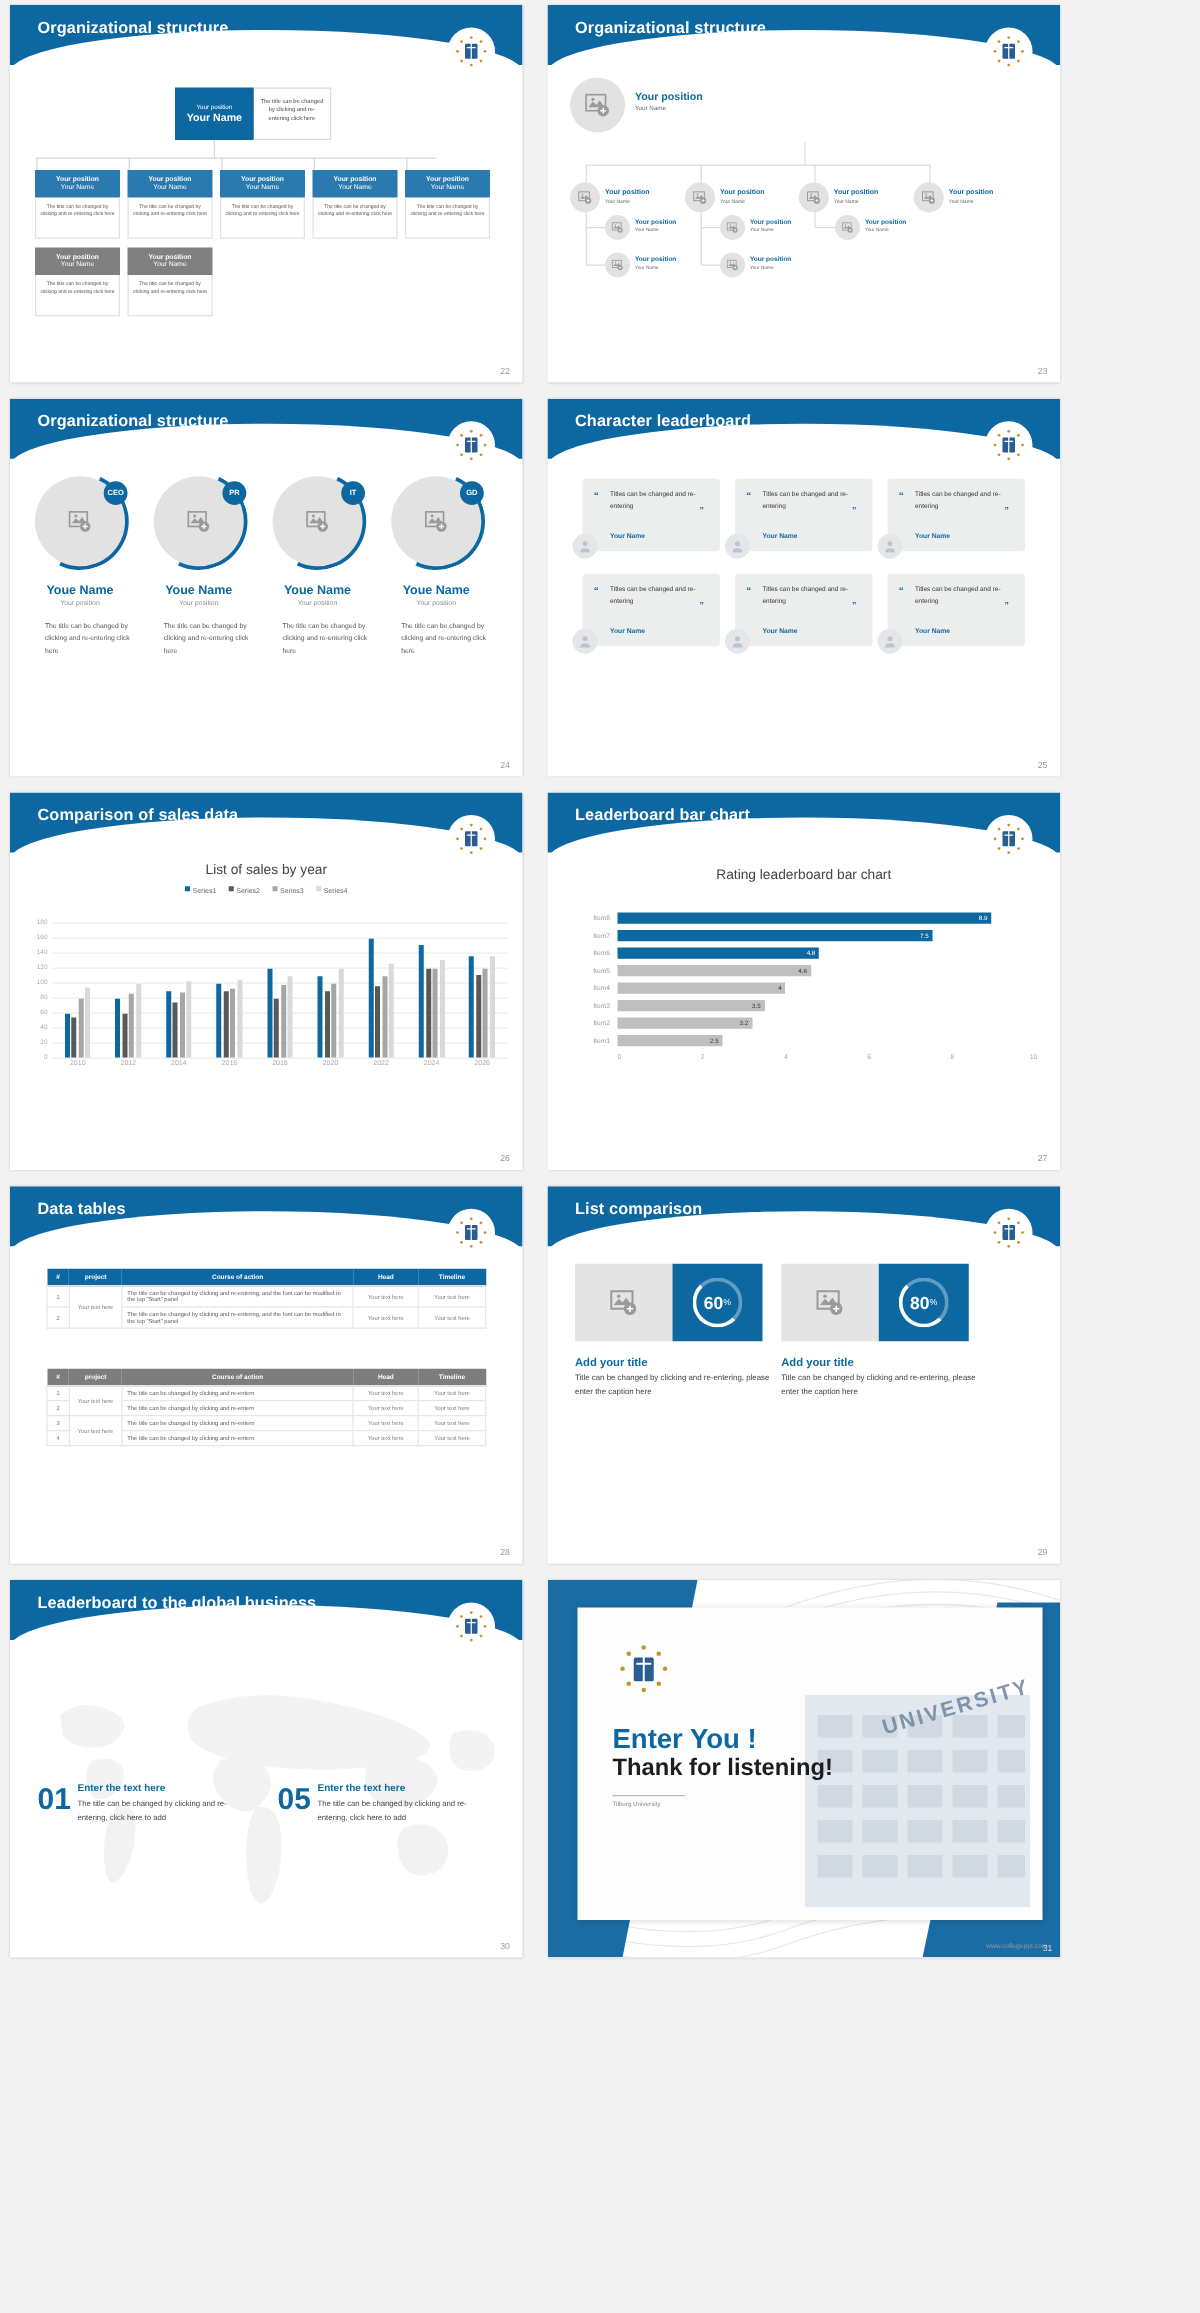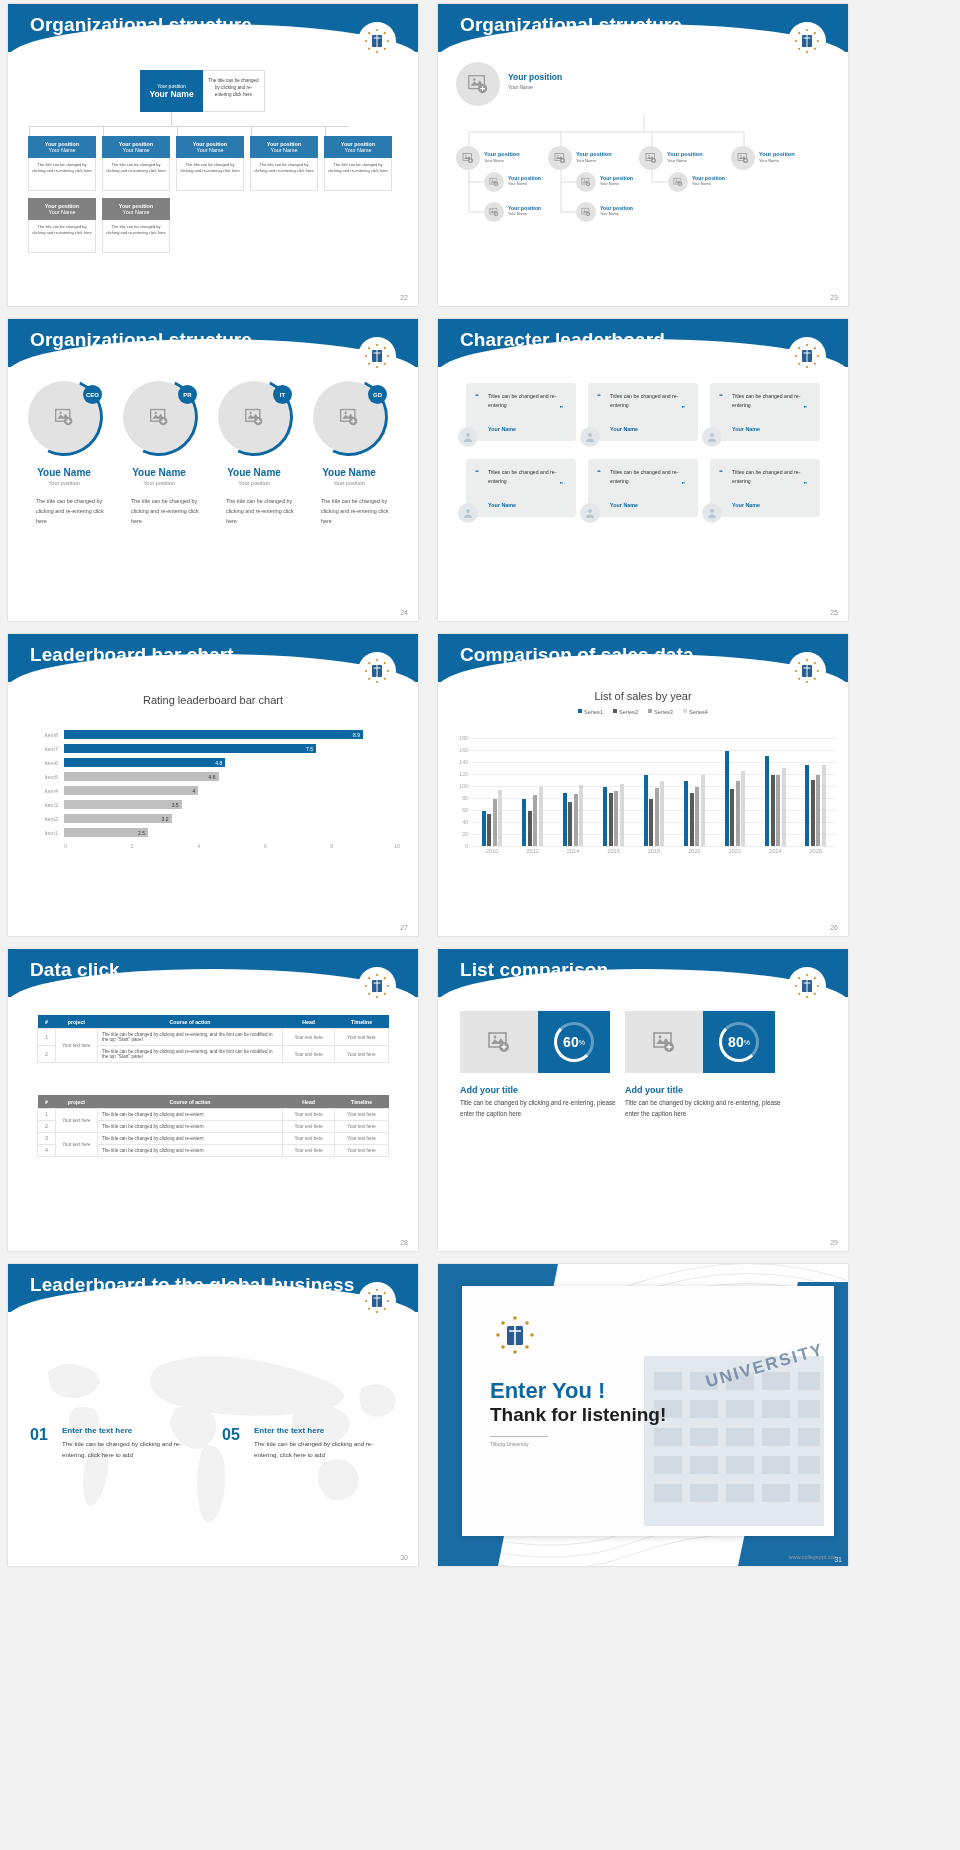--- a/index.html
+++ b/index.html
@@ -28,21 +28,21 @@
   .band {
     position: absolute; left:0; top:0; width:100%; height:48px;
     background:#0d68a2; z-index:2;
   }
   .curve {
     position:absolute; left:-5%; top:32px; width:110%; height:34px;
     background:#fff; border-radius:50% 50% 0 0 / 100% 100% 0 0; z-index:3;
   }
   .title {
     position:absolute; left:22px; top:10px; z-index:4;
-    color:#fff; font-size:19px; font-weight:bold; letter-spacing:.1px;
+    color:#fff; font-size:13px; font-weight:bold; letter-spacing:.1px;
   }
   .seal {
     position:absolute; right:22px; top:18px; width:38px; height:38px; z-index:5;
     border-radius:50%; background:#fff;
     display:flex; align-items:center; justify-content:center;
   }
   .pagenum {
     position:absolute; right:10px; bottom:5px; font-size:7px; color:#999; z-index:6;
   }
   .body { position:absolute; left:0; top:48px; width:100%; bottom:0; z-index:1; }
@@ -147,21 +147,21 @@
   .dc-pct { width:72px; background:#0d68a2; display:flex; align-items:center; justify-content:center; position:relative; }
   .dc-ring { width:40px; height:40px; border-radius:50%; border:3px solid rgba(255,255,255,.35);
              border-bottom-color:#fff; border-left-color:#fff; display:flex;
              align-items:center; justify-content:center; color:#fff; }
   .dc-ring b { font-size:14px; font-weight:bold; }
   .dc-ring i { font-size:7px; font-style:normal; }
   .dc-h { position:absolute; color:#0d68a2; font-weight:bold; font-size:9px; }
   .dc-p { position:absolute; font-size:6.3px; color:#444; line-height:1.8; width:160px; }
 
   
-  .gb-num { position:absolute; color:#0d68a2; font-size:16px; font-weight:bold; }
+  .gb-num { position:absolute; color:#0d68a2; font-size:24px; font-weight:bold; }
   .gb-h { position:absolute; color:#0d68a2; font-size:8px; font-weight:bold; }
   .gb-p { position:absolute; font-size:6.2px; color:#444; line-height:1.85; width:140px; }
 
   
   .ty-wrap { position:absolute; inset:0; background:#fff; overflow:hidden; }
   .ty-inner { position:absolute; left:24px; top:22px; right:14px; bottom:30px;
               background:#fdfdfd; box-shadow:0 1px 6px rgba(0,0,0,.18); overflow:hidden; }
   .ty-big { position:absolute; left:28px; top:92px; color:#0d68a2;
             font-size:22px; font-weight:bold; }
   .ty-sub { position:absolute; left:28px; top:118px; color:#1d1d1d;
@@ -652,125 +652,20 @@
     </div>
     <div class="ci-av" style="left:264px;top:136px;">
             <svg width="12" height="12" viewBox="0 0 24 24">
               <circle cx="12" cy="8" r="4" fill="#b9c6d2"></circle>
               <path d="M4 22 q0-7 8-7 t8,7z" fill="#b9c6d2"></path>
             </svg>
           </div>
         </div>
     </div>
     <div class="pagenum">25</div>
-  </div>
-
-  <div class="slide">
-    <div class="band"></div>
-    <svg class="curve" style="position:absolute;left:0;top:20px;width:410px;height:34px;z-index:3" viewBox="0 0 410 34" preserveAspectRatio="none">
-      <path d="M0,34 Q205,6 410,24 L410,34 Z" fill="#fff"></path>
-    </svg>
-    <div class="title">Leaderboard bar chart</div>
-    <div class="seal">
-      <svg width="30" height="30" viewBox="0 0 30 30">
-        <circle cx="15" cy="15" r="14.5" fill="#fff"></circle>
-        <g fill="#c8922a">
-            <circle cx="15" cy="4" r="1.1"></circle>
-            <circle cx="22.8" cy="7.2" r="1.1"></circle>
-            <circle cx="26" cy="15" r="1.1"></circle>
-            <circle cx="22.8" cy="22.8" r="1.1"></circle>
-            <circle cx="15" cy="26" r="1.1"></circle>
-            <circle cx="7.2" cy="22.8" r="1.1"></circle>
-            <circle cx="4" cy="15" r="1.1"></circle>
-            <circle cx="7.2" cy="7.2" r="1.1"></circle>
-          </g>
-        <rect x="10" y="9" width="10" height="12" rx="1" fill="#2a5d90"></rect>
-        <path d="M15 8 L15 22 M11.5 12 L18.5 12" stroke="#fff" stroke-width="1" fill="none"></path>
-      </svg>
-    </div>
-    <div class="body">
-      <div class="ch-title" style="margin-top:12px;">Rating leaderboard bar chart</div>
-      <div style="position:absolute;left:26px;right:18px;top:46px;">
-        <div id="lb-rows">
-            <div class="lb-row">
-    <div class="lb-cat">Item8</div>
-    <div class="lb-track">
-      <div class="lb-bar blue" style="width:89%">
-                  <span>8.9</span>
-                </div>
-    </div>
-            </div>
-            <div class="lb-row">
-    <div class="lb-cat">Item7</div>
-    <div class="lb-track">
-      <div class="lb-bar blue" style="width:75%">
-                  <span>7.5</span>
-                </div>
-    </div>
-            </div>
-            <div class="lb-row">
-    <div class="lb-cat">Item6</div>
-    <div class="lb-track">
-      <div class="lb-bar blue" style="width:48%">
-                  <span>4.8</span>
-                </div>
-    </div>
-            </div>
-            <div class="lb-row">
-    <div class="lb-cat">Item5</div>
-    <div class="lb-track">
-      <div class="lb-bar grey" style="width:46%">
-                  <span>4.6</span>
-                </div>
-    </div>
-            </div>
-            <div class="lb-row">
-    <div class="lb-cat">Item4</div>
-    <div class="lb-track">
-      <div class="lb-bar grey" style="width:40%">
-                  <span>4</span>
-                </div>
-    </div>
-            </div>
-            <div class="lb-row">
-    <div class="lb-cat">Item3</div>
-    <div class="lb-track">
-      <div class="lb-bar grey" style="width:35%">
-                  <span>3.5</span>
-                </div>
-    </div>
-            </div>
-            <div class="lb-row">
-    <div class="lb-cat">Item2</div>
-    <div class="lb-track">
-      <div class="lb-bar grey" style="width:32%">
-                  <span>3.2</span>
-                </div>
-    </div>
-            </div>
-            <div class="lb-row">
-    <div class="lb-cat">Item1</div>
-    <div class="lb-track">
-      <div class="lb-bar grey" style="width:25%">
-                  <span>2.5</span>
-                </div>
-    </div>
-            </div>
-          </div>
-        <div class="lb-axis" id="lb-axis">
-            <span style="flex:0 0 0;text-align:left">0</span>
-            <span style="flex:1;text-align:right">2</span>
-            <span style="flex:1;text-align:right">4</span>
-            <span style="flex:1;text-align:right">6</span>
-            <span style="flex:1;text-align:right">8</span>
-            <span style="flex:1;text-align:right">10</span>
-          </div>
-      </div>
-    </div>
-    <div class="pagenum">27</div>
   </div>
 
   <div class="slide">
     <div class="band"></div>
     <svg class="curve" style="position:absolute;left:0;top:20px;width:410px;height:34px;z-index:3" viewBox="0 0 410 34" preserveAspectRatio="none">
       <path d="M0,34 Q205,6 410,24 L410,34 Z" fill="#fff"></path>
     </svg>
     <div class="title">Comparison of sales data</div>
     <div class="seal">
       <svg width="30" height="30" viewBox="0 0 30 30">
@@ -888,21 +783,126 @@
         </div>
     </div>
     <div class="pagenum">26</div>
   </div>
 
   <div class="slide">
     <div class="band"></div>
     <svg class="curve" style="position:absolute;left:0;top:20px;width:410px;height:34px;z-index:3" viewBox="0 0 410 34" preserveAspectRatio="none">
       <path d="M0,34 Q205,6 410,24 L410,34 Z" fill="#fff"></path>
     </svg>
-    <div class="title">Data click</div>
+    <div class="title">Leaderboard bar chart</div>
+    <div class="seal">
+      <svg width="30" height="30" viewBox="0 0 30 30">
+        <circle cx="15" cy="15" r="14.5" fill="#fff"></circle>
+        <g fill="#c8922a">
+            <circle cx="15" cy="4" r="1.1"></circle>
+            <circle cx="22.8" cy="7.2" r="1.1"></circle>
+            <circle cx="26" cy="15" r="1.1"></circle>
+            <circle cx="22.8" cy="22.8" r="1.1"></circle>
+            <circle cx="15" cy="26" r="1.1"></circle>
+            <circle cx="7.2" cy="22.8" r="1.1"></circle>
+            <circle cx="4" cy="15" r="1.1"></circle>
+            <circle cx="7.2" cy="7.2" r="1.1"></circle>
+          </g>
+        <rect x="10" y="9" width="10" height="12" rx="1" fill="#2a5d90"></rect>
+        <path d="M15 8 L15 22 M11.5 12 L18.5 12" stroke="#fff" stroke-width="1" fill="none"></path>
+      </svg>
+    </div>
+    <div class="body">
+      <div class="ch-title" style="margin-top:12px;">Rating leaderboard bar chart</div>
+      <div style="position:absolute;left:26px;right:18px;top:46px;">
+        <div id="lb-rows">
+            <div class="lb-row">
+    <div class="lb-cat">Item8</div>
+    <div class="lb-track">
+      <div class="lb-bar blue" style="width:89%">
+                  <span>8.9</span>
+                </div>
+    </div>
+            </div>
+            <div class="lb-row">
+    <div class="lb-cat">Item7</div>
+    <div class="lb-track">
+      <div class="lb-bar blue" style="width:75%">
+                  <span>7.5</span>
+                </div>
+    </div>
+            </div>
+            <div class="lb-row">
+    <div class="lb-cat">Item6</div>
+    <div class="lb-track">
+      <div class="lb-bar blue" style="width:48%">
+                  <span>4.8</span>
+                </div>
+    </div>
+            </div>
+            <div class="lb-row">
+    <div class="lb-cat">Item5</div>
+    <div class="lb-track">
+      <div class="lb-bar grey" style="width:46%">
+                  <span>4.6</span>
+                </div>
+    </div>
+            </div>
+            <div class="lb-row">
+    <div class="lb-cat">Item4</div>
+    <div class="lb-track">
+      <div class="lb-bar grey" style="width:40%">
+                  <span>4</span>
+                </div>
+    </div>
+            </div>
+            <div class="lb-row">
+    <div class="lb-cat">Item3</div>
+    <div class="lb-track">
+      <div class="lb-bar grey" style="width:35%">
+                  <span>3.5</span>
+                </div>
+    </div>
+            </div>
+            <div class="lb-row">
+    <div class="lb-cat">Item2</div>
+    <div class="lb-track">
+      <div class="lb-bar grey" style="width:32%">
+                  <span>3.2</span>
+                </div>
+    </div>
+            </div>
+            <div class="lb-row">
+    <div class="lb-cat">Item1</div>
+    <div class="lb-track">
+      <div class="lb-bar grey" style="width:25%">
+                  <span>2.5</span>
+                </div>
+    </div>
+            </div>
+          </div>
+        <div class="lb-axis" id="lb-axis">
+            <span style="flex:0 0 0;text-align:left">0</span>
+            <span style="flex:1;text-align:right">2</span>
+            <span style="flex:1;text-align:right">4</span>
+            <span style="flex:1;text-align:right">6</span>
+            <span style="flex:1;text-align:right">8</span>
+            <span style="flex:1;text-align:right">10</span>
+          </div>
+      </div>
+    </div>
+    <div class="pagenum">27</div>
+  </div>
+
+  <div class="slide">
+    <div class="band"></div>
+    <svg class="curve" style="position:absolute;left:0;top:20px;width:410px;height:34px;z-index:3" viewBox="0 0 410 34" preserveAspectRatio="none">
+      <path d="M0,34 Q205,6 410,24 L410,34 Z" fill="#fff"></path>
+    </svg>
+    <div class="title">Data tables</div>
     <div class="seal">
       <svg width="30" height="30" viewBox="0 0 30 30">
         <circle cx="15" cy="15" r="14.5" fill="#fff"></circle>
         <g fill="#c8922a">
             <circle cx="15" cy="4" r="1.1"></circle>
             <circle cx="22.8" cy="7.2" r="1.1"></circle>
             <circle cx="26" cy="15" r="1.1"></circle>
             <circle cx="22.8" cy="22.8" r="1.1"></circle>
             <circle cx="15" cy="26" r="1.1"></circle>
             <circle cx="7.2" cy="22.8" r="1.1"></circle>

